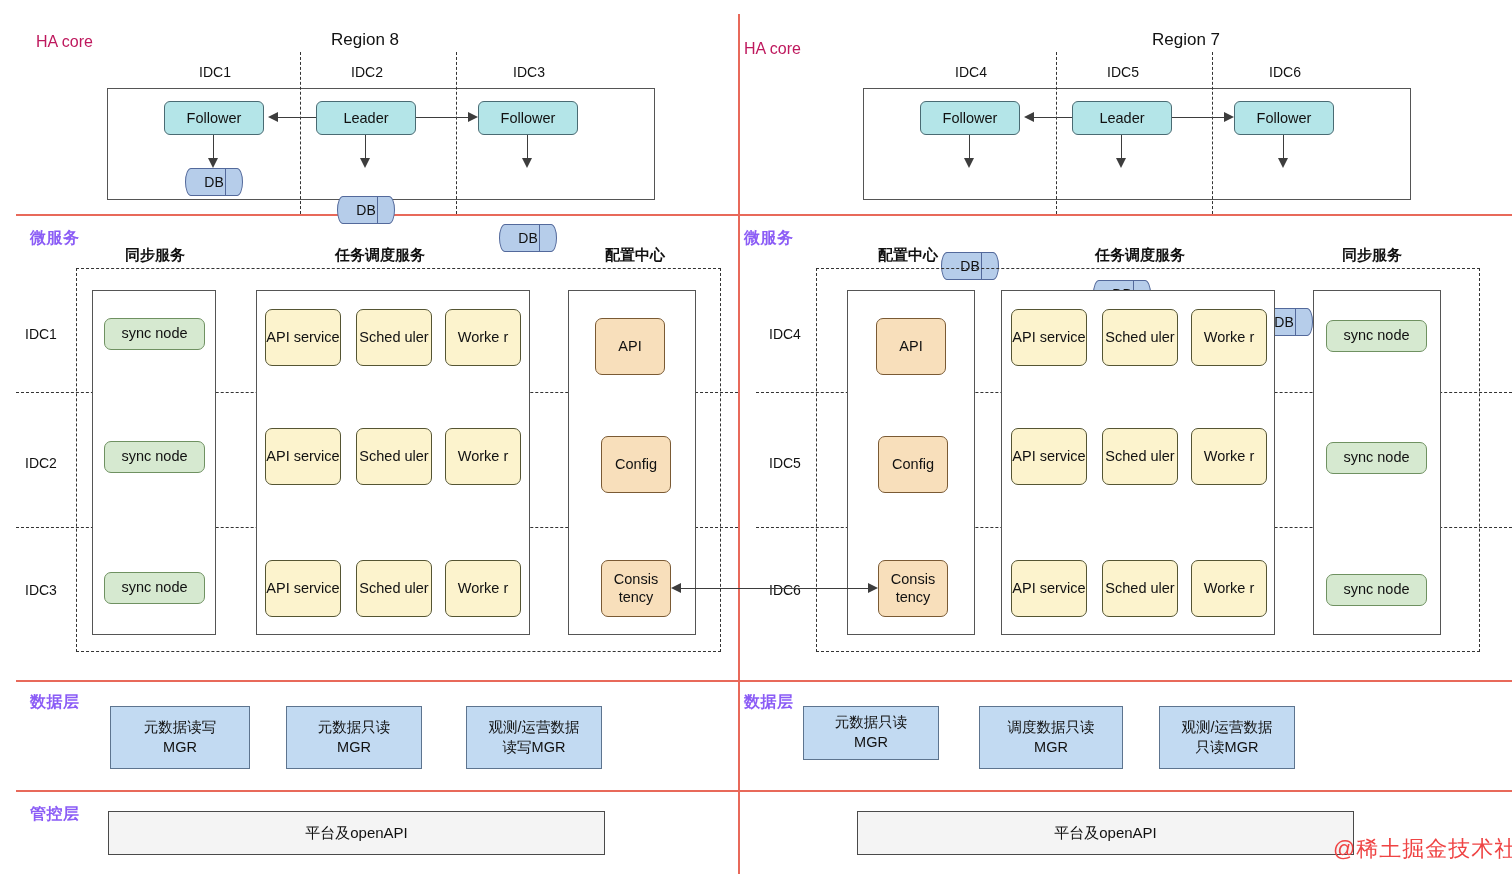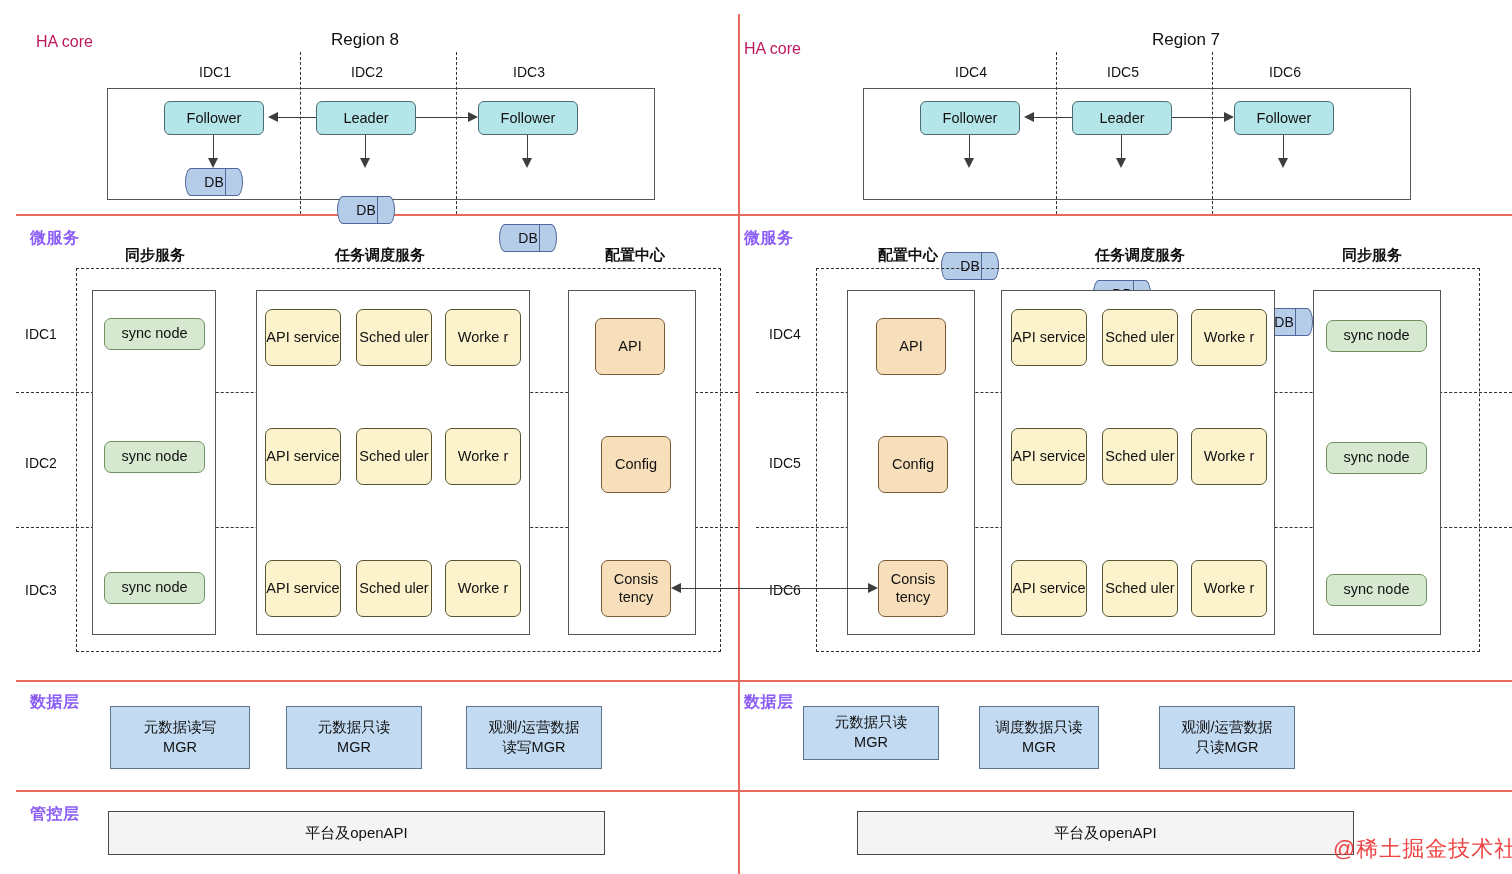--- a/index.html
+++ b/index.html
@@ -247,21 +247,21 @@
   <div class="abs chip chip-green" style="left:1326px;top:442px;width:101px;height:32px;">sync node</div>
   <div class="abs chip chip-green" style="left:1326px;top:574px;width:101px;height:32px;">sync node</div>
 
   <div class="abs arrow-line" style="left:681px;top:588px;width:192px;"></div>
   <div class="abs ah-left" style="left:671px;top:583px;"></div>
   <div class="abs ah-right" style="left:868px;top:583px;"></div>
 
   <div class="abs seclabel" style="left:744px;top:692px;">数据层</div>
   <div class="abs mgr" style="left:803px;top:706px;width:136px;height:54px;text-align:center;">元数据只读
 MGR</div>
-  <div class="abs mgr" style="left:979px;top:706px;width:120px;height:63px;">调度数据只读
+  <div class="abs mgr" style="left:979px;top:706px;width:144px;height:63px;">调度数据只读
 MGR</div>
   <div class="abs mgr" style="left:1159px;top:706px;width:136px;height:63px;">观测/运营数据
 只读MGR</div>
 
   <div class="abs platform" style="left:857px;top:811px;width:497px;height:44px;">平台及openAPI</div>
 
   <div class="watermark" style="left:1333px;top:834px;">@稀土掘金技术社区</div>
 
 </div>
 

